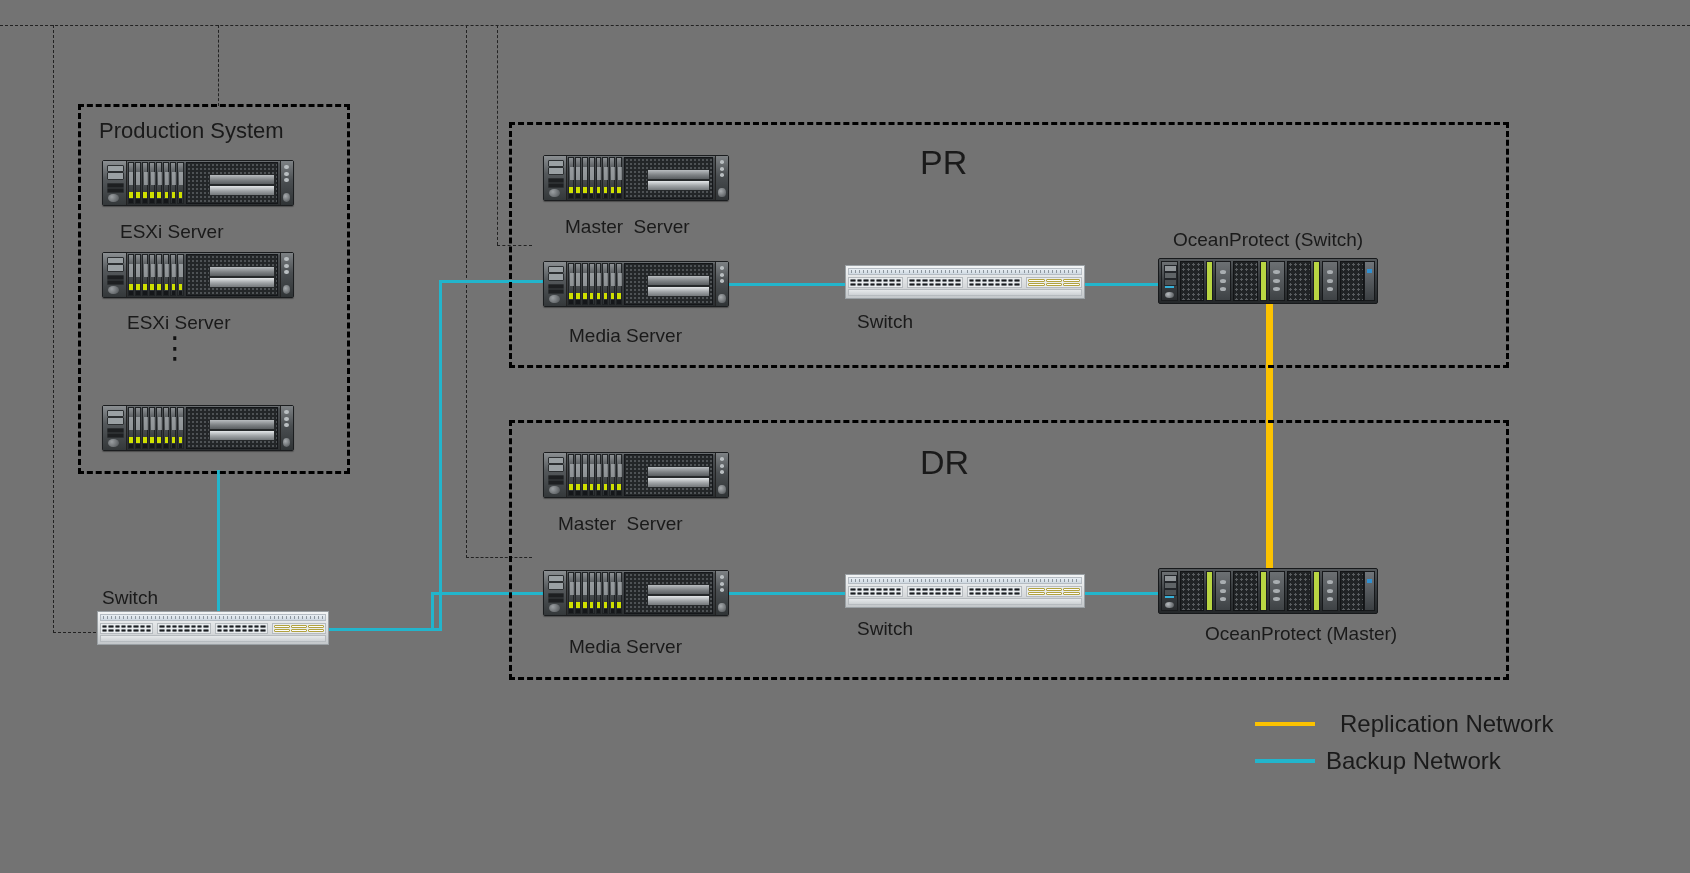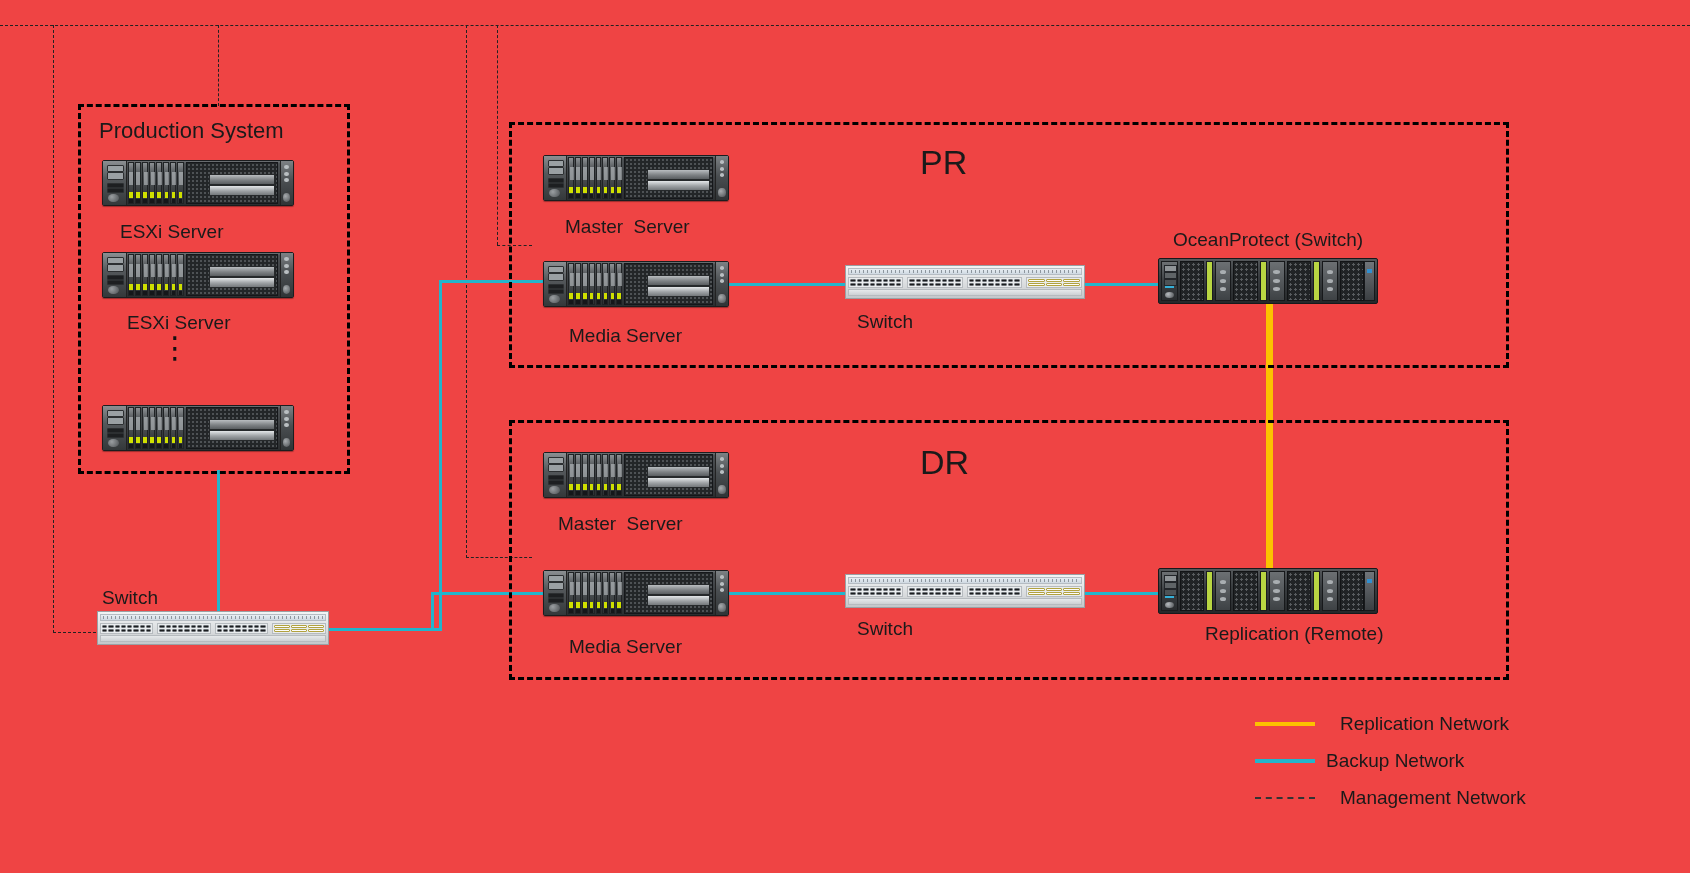--- a/index.html
+++ b/index.html
@@ -1,23 +1,23 @@
 <!DOCTYPE html>
 <html><head>
 <meta charset="utf-8">
 <style>
   html,body{margin:0;padding:0;background:#ffffff;}
   body{font-family:"Liberation Sans","DejaVu Sans",sans-serif;color:#1a1a1a;}
-  #canvas{position:relative;width:1690px;height:873px;overflow:hidden;background:#ef4444;}
+  #canvas{position:relative;width:1690px;height:873px;overflow:hidden;background:#737373;}
   .abs{position:absolute;}
   
   .label{font-size:19px;color:#1a1a1a;white-space:pre;line-height:1;}
   .zone-title{font-size:34px;color:#1a1a1a;white-space:pre;line-height:1;}
   .group-title{font-size:22px;color:#1a1a1a;white-space:pre;line-height:1;}
-  .legend-label{font-size:19px;color:#1a1a1a;white-space:pre;line-height:1;text-align:center;}
+  .legend-label{font-size:24px;color:#1a1a1a;white-space:pre;line-height:1;text-align:center;}
   
   .zone-box{border:3px dashed #000;box-sizing:border-box;}
   .prod-box{border:3px dashed #000;box-sizing:border-box;}
   
   .mgmt-h{border-top:1.5px dashed #222;height:0;}
   .mgmt-v{border-left:1.5px dashed #222;width:0;}
   
   .bk-h{background:#22b5cc;height:3px;}
   .bk-v{background:#22b5cc;width:3px;}
   
@@ -852,30 +852,26 @@
           <i class="l1"></i>
           <i class="l2"></i>
           <i class="l3"></i>
         </div>
       <div class="disk"></div>
     </div>
     <div class="edge">
         <div class="blu"></div>
       </div>
   </div>
-  <div class="abs label" style="left:1205px;top:624px;">Replication (Remote)</div>
+  <div class="abs label" style="left:1205px;top:624px;">OceanProtect (Master)</div>
 
   <div class="abs" style="left:1255px;top:705px;width:420px;">
     <div style="display:flex;align-items:center;height:37px;">
       <div class="legend-swatch-solid" style="width:60px;background:#FCC200;"></div>
       <div class="legend-label" style="margin-left:25px;">Replication Network</div>
     </div>
     <div style="display:flex;align-items:center;height:37px;">
       <div class="legend-swatch-solid" style="width:60px;background:#22B5CC;"></div>
       <div class="legend-label" style="margin-left:11px;">Backup Network</div>
     </div>
-    <div style="display:flex;align-items:center;height:37px;">
-      <div class="legend-swatch-dash" style="width:60px;"></div>
-      <div class="legend-label" style="margin-left:25px;">Management Network</div>
-    </div>
   </div>
 
 </div>
 
 </body></html>

